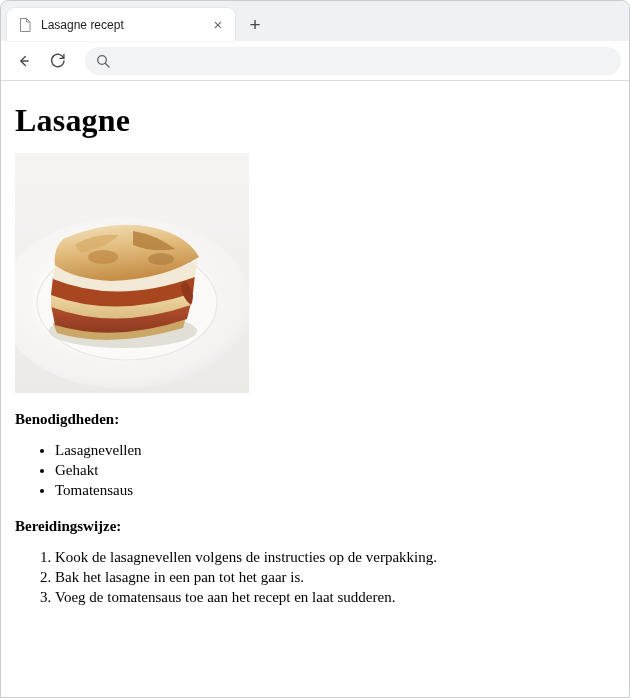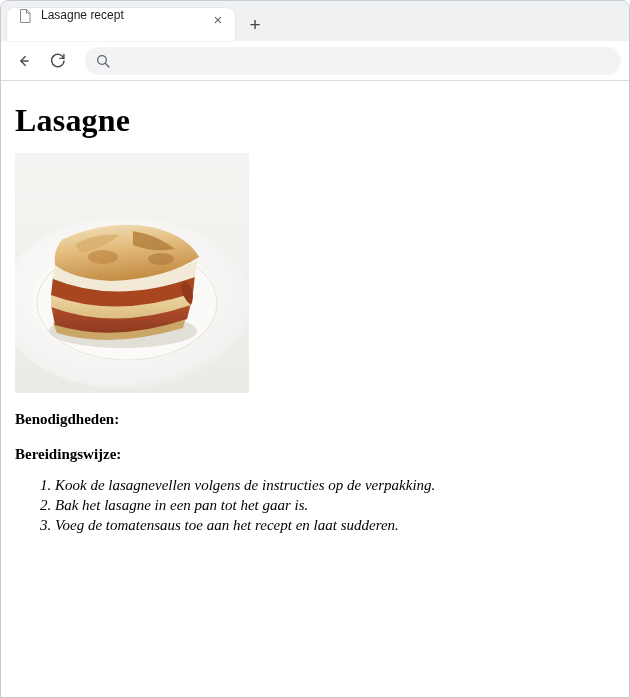--- a/index.html
+++ b/index.html
@@ -34,20 +34,21 @@
     background: #eff1f3;
     position: relative;
   }
   .tab {
     height: 33px;
     min-width: 228px;
     max-width: 240px;
     background: #ffffff;
     border-radius: 8px 8px 0 0;
     display: flex;
+    align-items: center;
     padding: 0 6px 0 10px;
     box-sizing: border-box;
     position: relative;
     box-shadow: 0 0 0 1px rgba(0,0,0,0.04);
   }
   .tab .favicon {
     width: 16px;
     height: 16px;
     margin-right: 8px;
     flex: 0 0 auto;
@@ -172,21 +173,20 @@
     margin: 0 0 0 0;
     padding-left: 40px;
     font-size: 15px;
     line-height: 1.34;
   }
   ol.steps {
     margin: 0;
     padding-left: 40px;
     font-size: 15px;
     line-height: 1.34;
-    font-style: italic;
   }
   ul.ingredients li, ol.steps li {
     margin: 0;
   }
   p.closing {
     font-size: 15px;
     margin: 15px 0 0 0;
   }
   .scrollbar {
     position: absolute;
@@ -300,20 +300,25 @@
 
             <path d="M170 128 Q182 138 176 152 Q166 144 166 132 Z" fill="#93381c"></path>
           </g>
 
           <rect x="0" y="0" width="234" height="52" fill="#f3f2f0" opacity="0.6"></rect>
         </svg>
       </div>
 
       <h2 class="section-title">Benodigdheden:</h2>
 
+      <ul class="ingredients">
+        <li>Lasagnevellen</li>
+        <li>Gehakt</li>
+        <li>Tomatensaus</li>
+      </ul>
 
       <h2 class="section-title">Bereidingswijze:</h2>
 
       <ol class="steps">
         <li>Kook de lasagnevellen volgens de instructies op de verpakking.</li>
         <li>Bak het lasagne in een pan tot het gaar is.</li>
         <li>Voeg de tomatensaus toe aan het recept en laat sudderen.</li>
       </ol>
 
 

